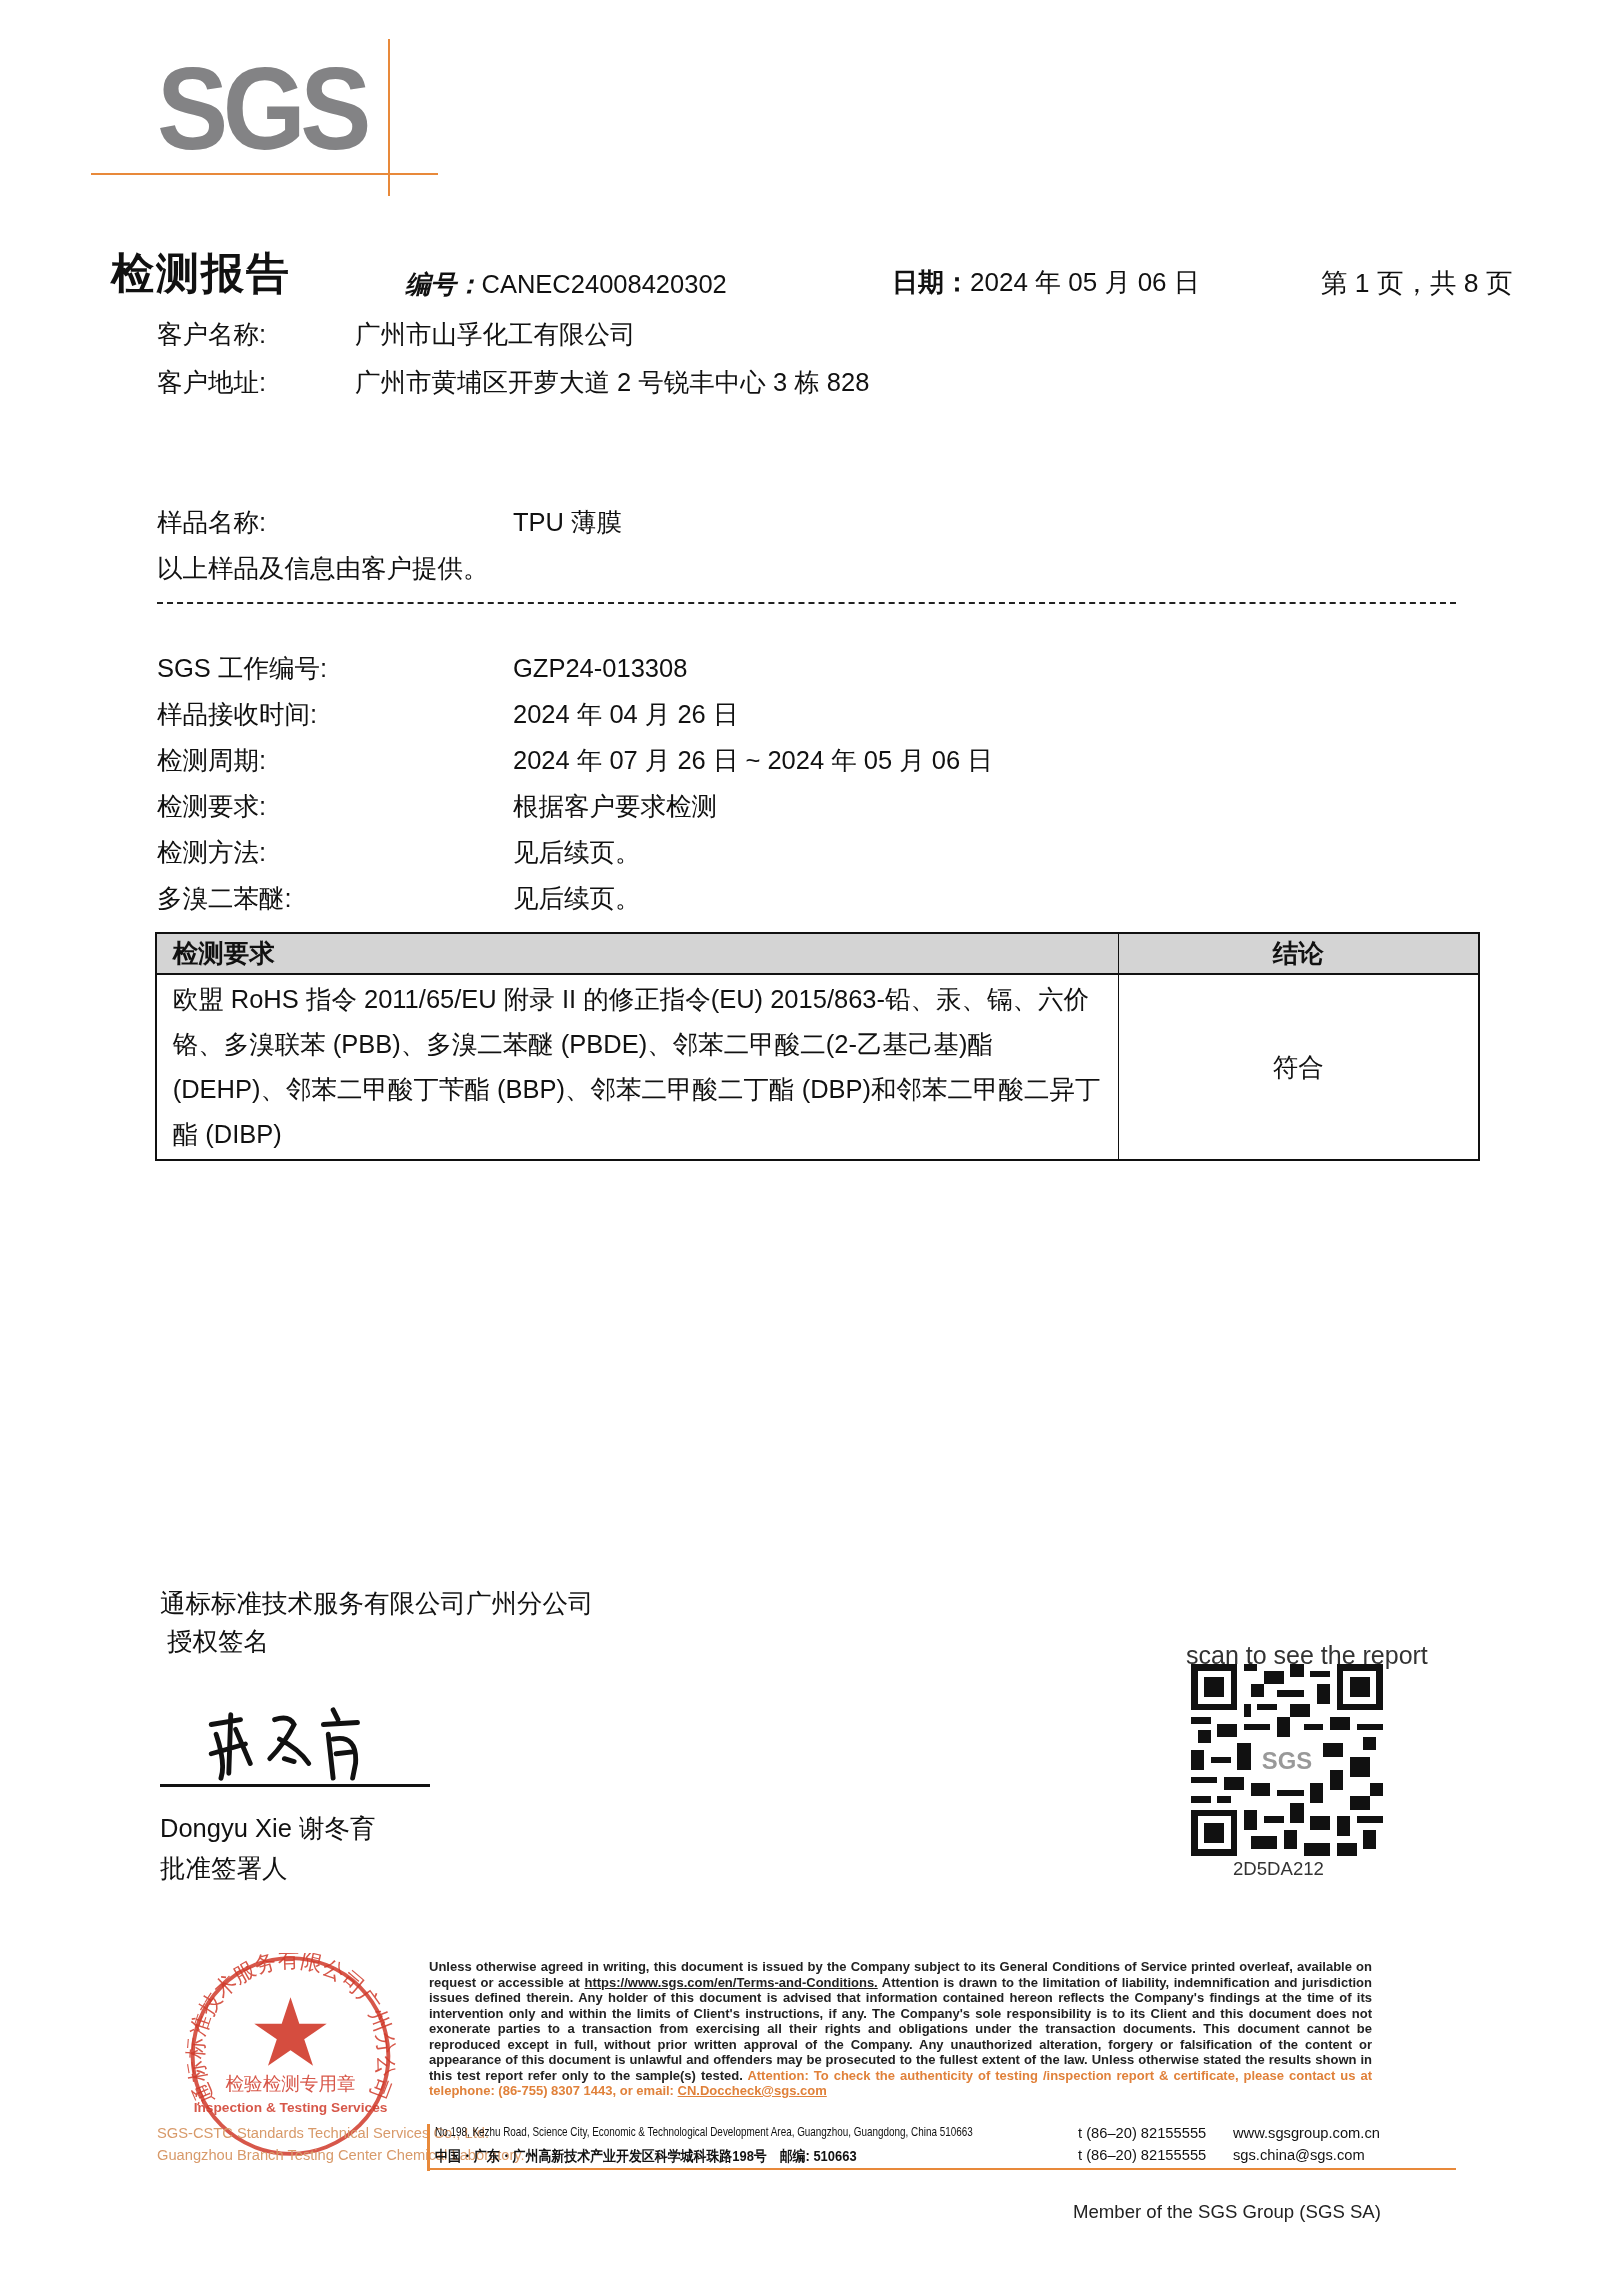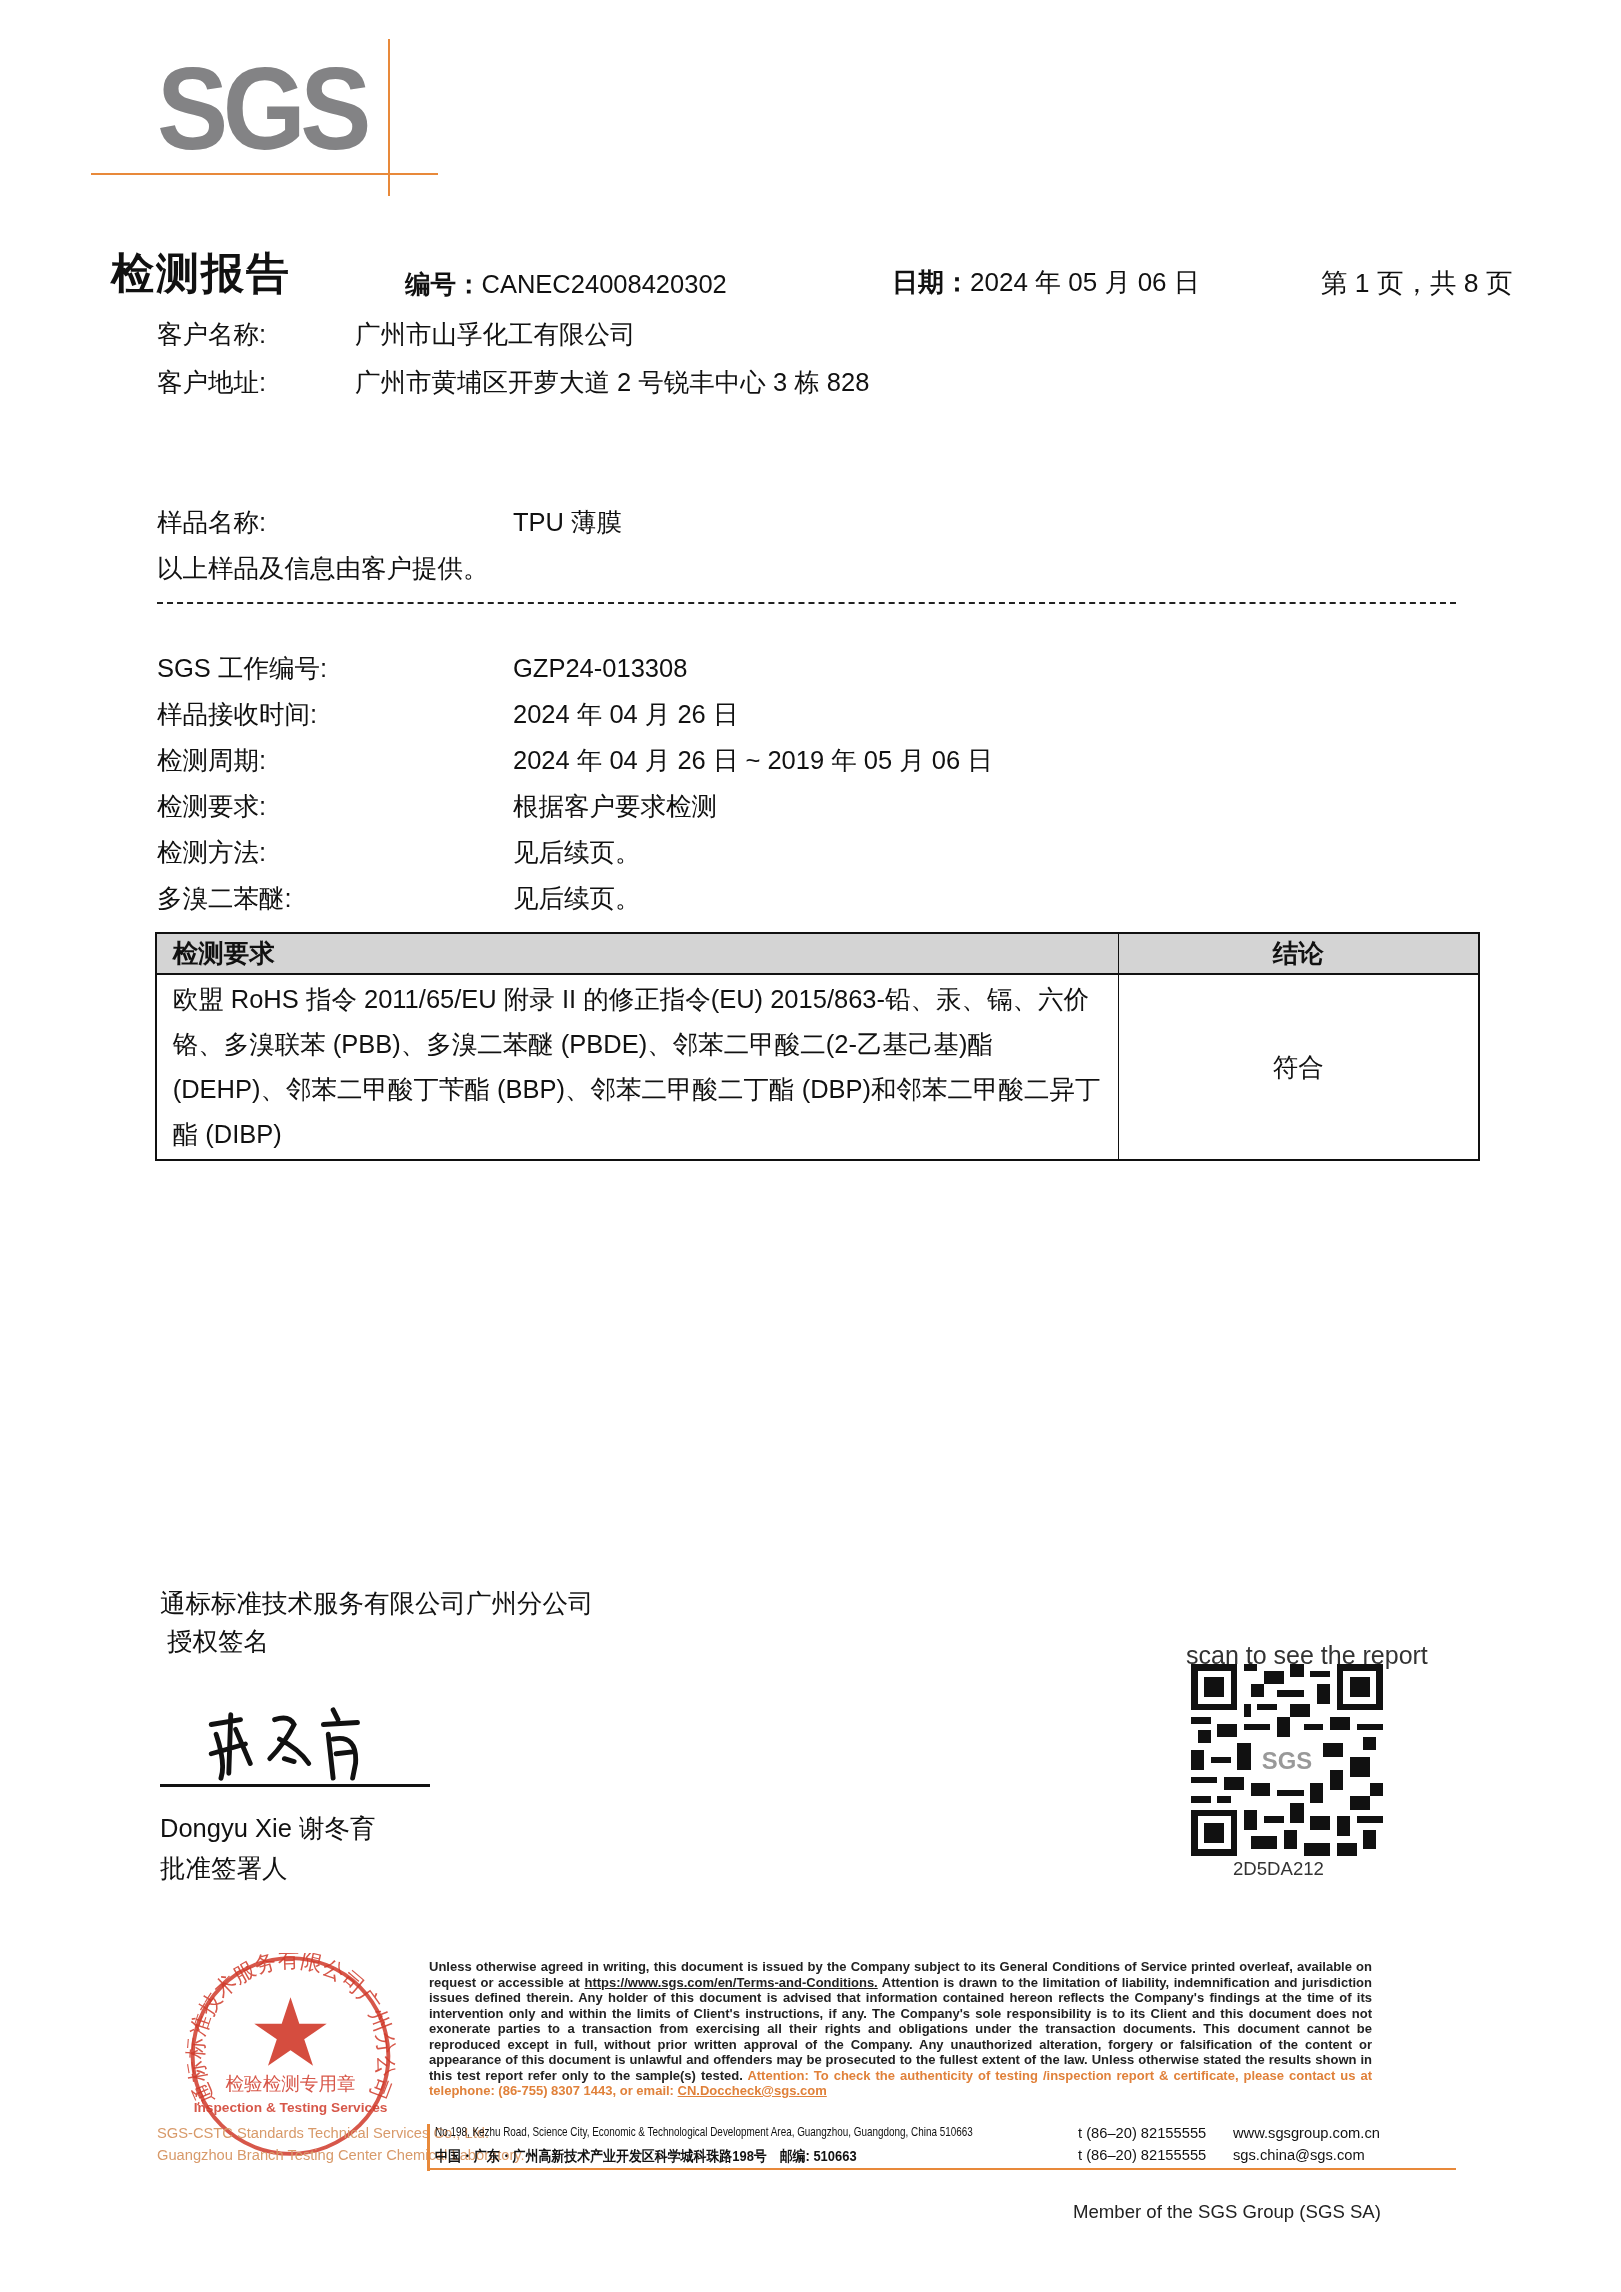--- a/index.html
+++ b/index.html
@@ -13,21 +13,21 @@
       left: 157px; top: 51px; font-size: 116px; font-weight: bold; color: #838385;
       letter-spacing: -5.9px; transform: scaleX(0.92); transform-origin: left top;
       font-family: "Liberation Sans", sans-serif; line-height: 1;
     }
     .logo-hline { left: 91px; top: 173px; width: 347px; height: 2px; background: #e8893a; }
     .logo-vline { left: 388px; top: 39px; width: 2px; height: 157px; background: #e8893a; }
 
     
     .report-title { left: 111px; top: 245px; font-size: 43px; font-weight: bold; letter-spacing: 2px; }
     .report-no { left: 405px; top: 267px; font-size: 25.5px; }
-    .report-no .lbl { font-weight: bold; }
+    .report-no .lbl { font-weight: bold; font-style: italic; }
     .report-date { left: 892px; top: 265px; font-size: 26px; }
     .report-date .lbl { font-weight: bold; }
     .page-info { left: 1321px; top: 265px; font-size: 26.5px; }
 
     .row { font-size: 25.5px; line-height: 1; }
     .lbl-col { left: 157px; }
     .val-col1 { left: 355px; }
     .val-col2 { left: 513px; }
 
     .dash-line {
@@ -109,21 +109,21 @@
 <div class="abs row val-col2" style="top:510px">TPU 薄膜</div>
 <div class="abs row lbl-col" style="top:556px">以上样品及信息由客户提供。</div>
 
 <div class="abs dash-line"></div>
 
 <div class="abs row lbl-col" style="top:656px">SGS 工作编号:</div>
 <div class="abs row val-col2" style="top:656px">GZP24-013308</div>
 <div class="abs row lbl-col" style="top:702px">样品接收时间:</div>
 <div class="abs row val-col2" style="top:702px">2024 年 04 月 26 日</div>
 <div class="abs row lbl-col" style="top:748px">检测周期:</div>
-<div class="abs row val-col2" style="top:748px">2024 年 04 月 26 日 ~ 2019 年 05 月 06 日</div>
+<div class="abs row val-col2" style="top:748px">2024 年 07 月 26 日 ~ 2024 年 05 月 06 日</div>
 <div class="abs row lbl-col" style="top:794px">检测要求:</div>
 <div class="abs row val-col2" style="top:794px">根据客户要求检测</div>
 <div class="abs row lbl-col" style="top:840px">检测方法:</div>
 <div class="abs row val-col2" style="top:840px">见后续页。</div>
 <div class="abs row lbl-col" style="top:886px">多溴二苯醚:</div>
 <div class="abs row val-col2" style="top:886px">见后续页。</div>
 
 <table class="abs req-table">
   <thead>
     <tr>

